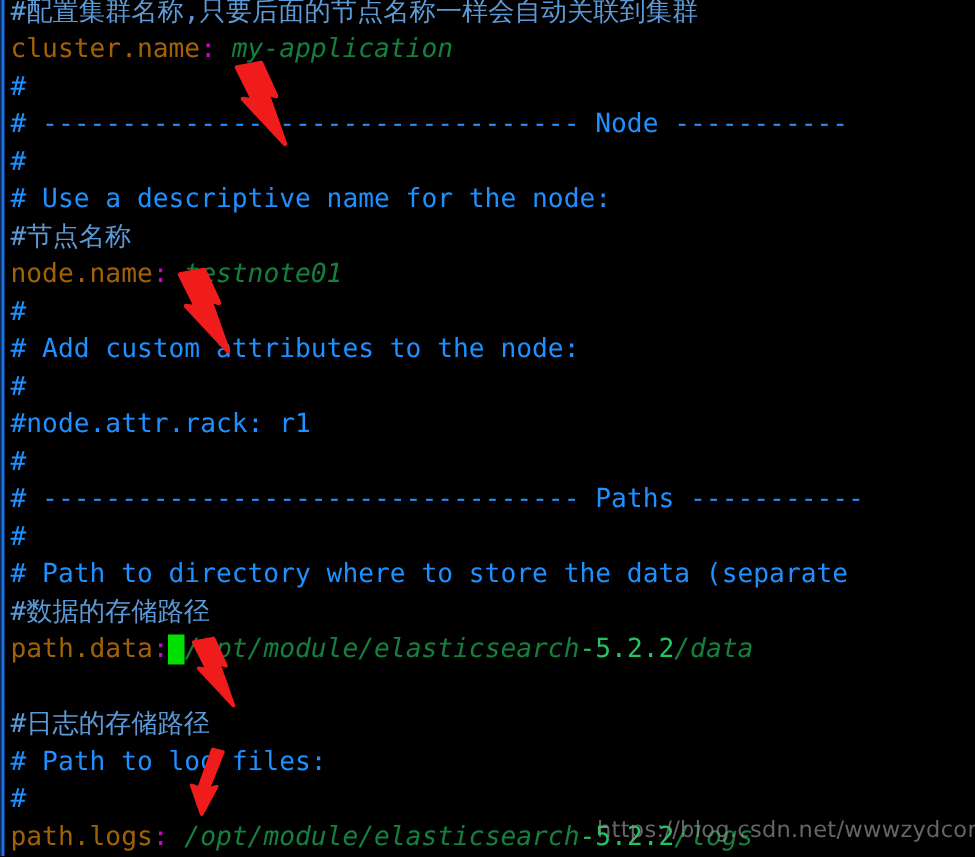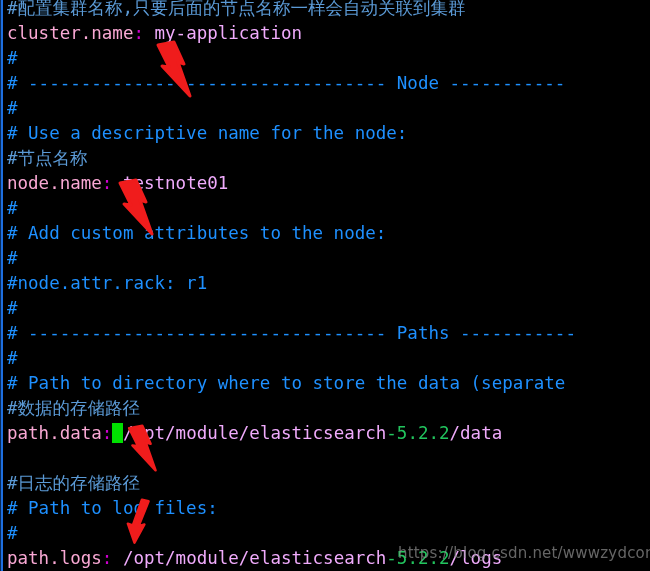--- a/index.html
+++ b/index.html
@@ -48,23 +48,23 @@
   .ln {
     display: block;
     height: 25px;
     padding-left: 7px;
     white-space: pre;
     overflow: hidden;
   }
   
   .cmt      { color: #1e90ff; }
   .cmt-cn   { color: #5b9ad6; }
-  .key      { color: #f9a8d4; }
+  .key      { color: #a16207; }
   .colon    { color: #cd00cd; }
-  .val      { color: #f0abfc; }
+  .val      { color: #15803d; font-style: italic; }
   .num      { color: #22c55e; }
   .cursor   { background: #00e000; color: #00e000; }
 
   
   .arrow { position: absolute; z-index: 20; }
 
   
   #watermark {
     position: absolute;
     left: 398px;

